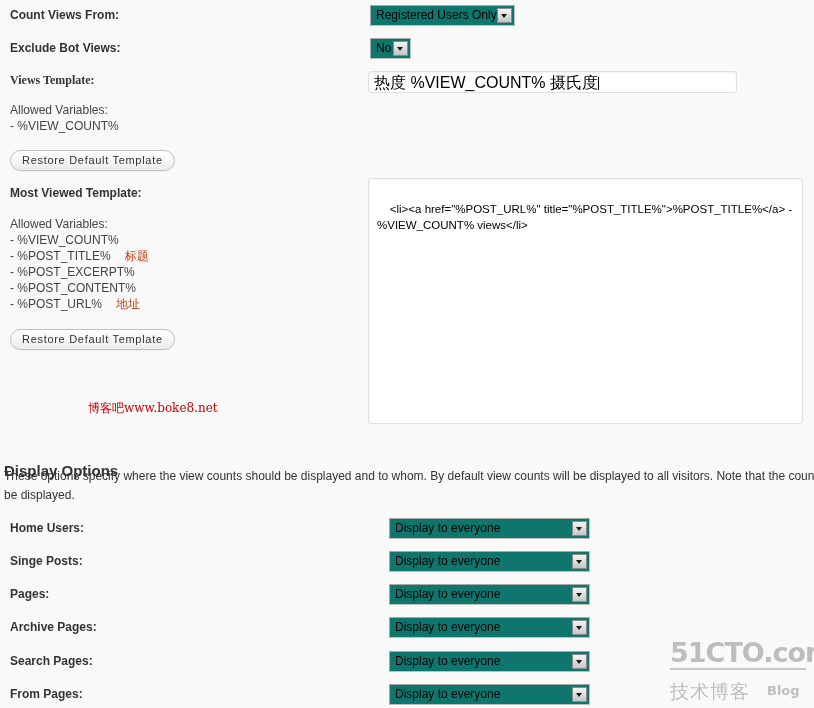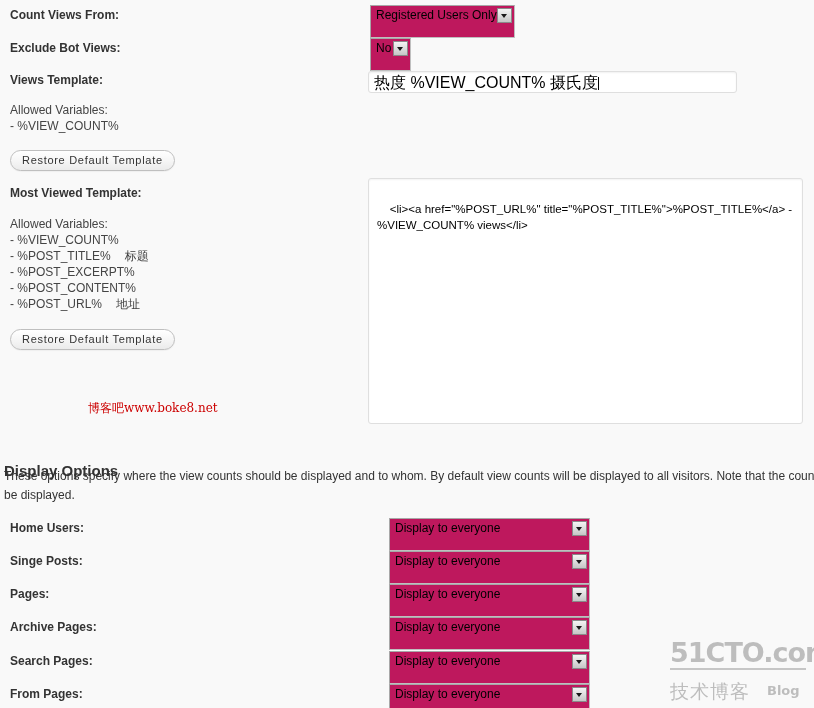--- a/index.html
+++ b/index.html
@@ -35,22 +35,22 @@
     font-weight: bold;
     font-size: 12px;
     color: #333;
     white-space: nowrap;
   }
 
   
   .select {
     position: absolute;
     box-sizing: border-box;
-    height: 33px;
-    background: #be185d;
+    height: 21px;
+    background: #0f766e;
     border: 1px solid #bfbfbf;
     border-top-color: #a8a8a8;
     border-left-color: #a8a8a8;
     font-size: 12px;
     color: #000;
     line-height: 19px;
     padding-left: 5px;
     padding-right: 22px;
     white-space: nowrap;
     overflow: hidden;
@@ -123,21 +123,21 @@
   .varblock {
     position: absolute;
     left: 10px;
     font-size: 12px;
     color: #444;
     line-height: 16px;
     white-space: nowrap;
   }
   .varblock .vline { display: block; }
   .cn-note {
-    color: #404040;
+    color: #c2410c;
     margin-left: 14px;
     font-family: "DejaVu Sans", "Liberation Sans", sans-serif;
     font-size: 12px;
   }
 
   
   .pillbtn {
     position: absolute;
     box-sizing: border-box;
     height: 21px;
@@ -237,21 +237,21 @@
 
   <div class="row" style="top:38px;">
     <span class="label" style="top:3px;">Exclude Bot Views:</span>
     <div class="select" style="left:370px; top:0px; width:41px;">
       <span>No</span>
       <span class="arrowbox"></span>
     </div>
   </div>
 
   <div class="row" style="top:71px;">
-    <span class="label" style="top:2px;">Views Template:</span>
+    <span class="label" style="top:2px;font-family:Liberation Serif, serif;">Views Template:</span>
     <div class="textinput" style="left:368px; top:0px; width:369px; height:22px;">
       <span>热度 %VIEW_COUNT% 摄氏度</span><span class="caret"></span>
     </div>
   </div>
 
   <div class="varblock" style="top:102px;">
     <span class="vline">Allowed Variables:</span>
     <span class="vline">- %VIEW_COUNT%</span>
   </div>
 

